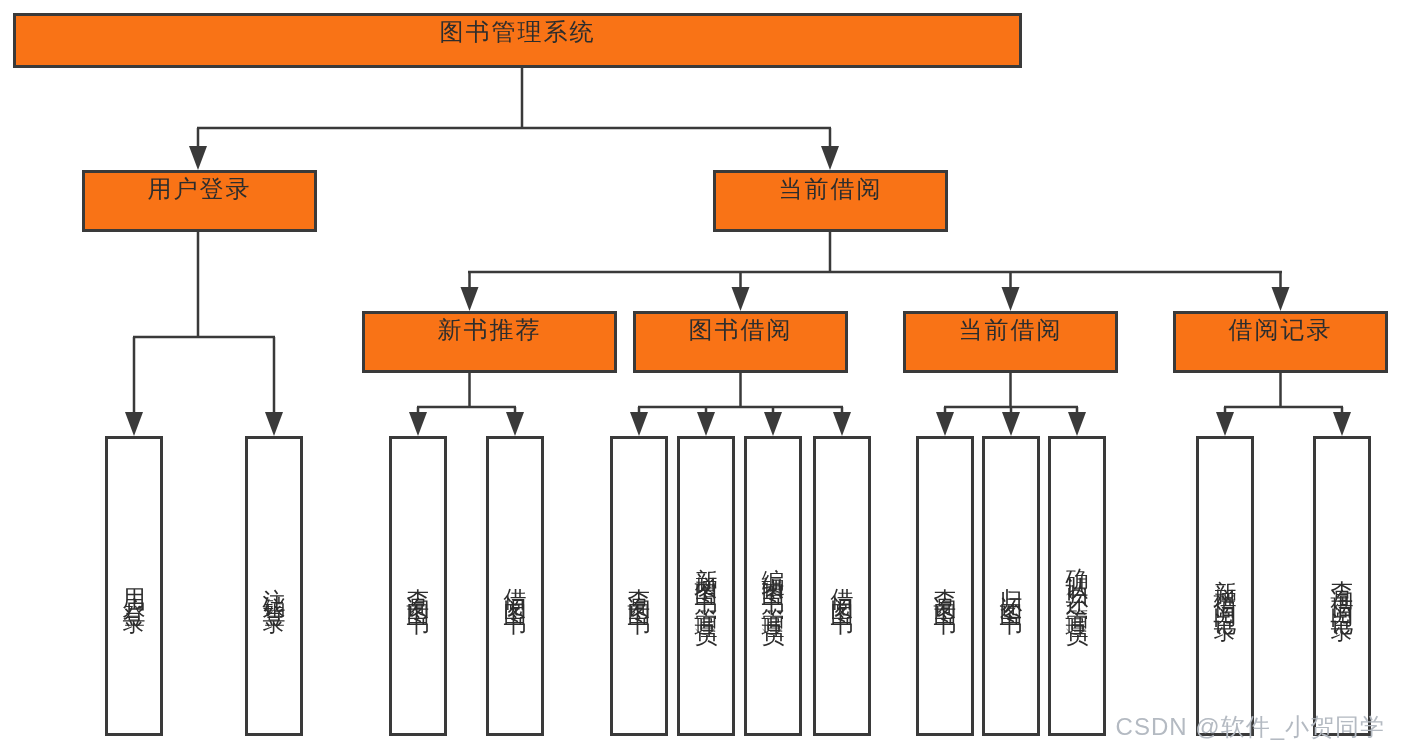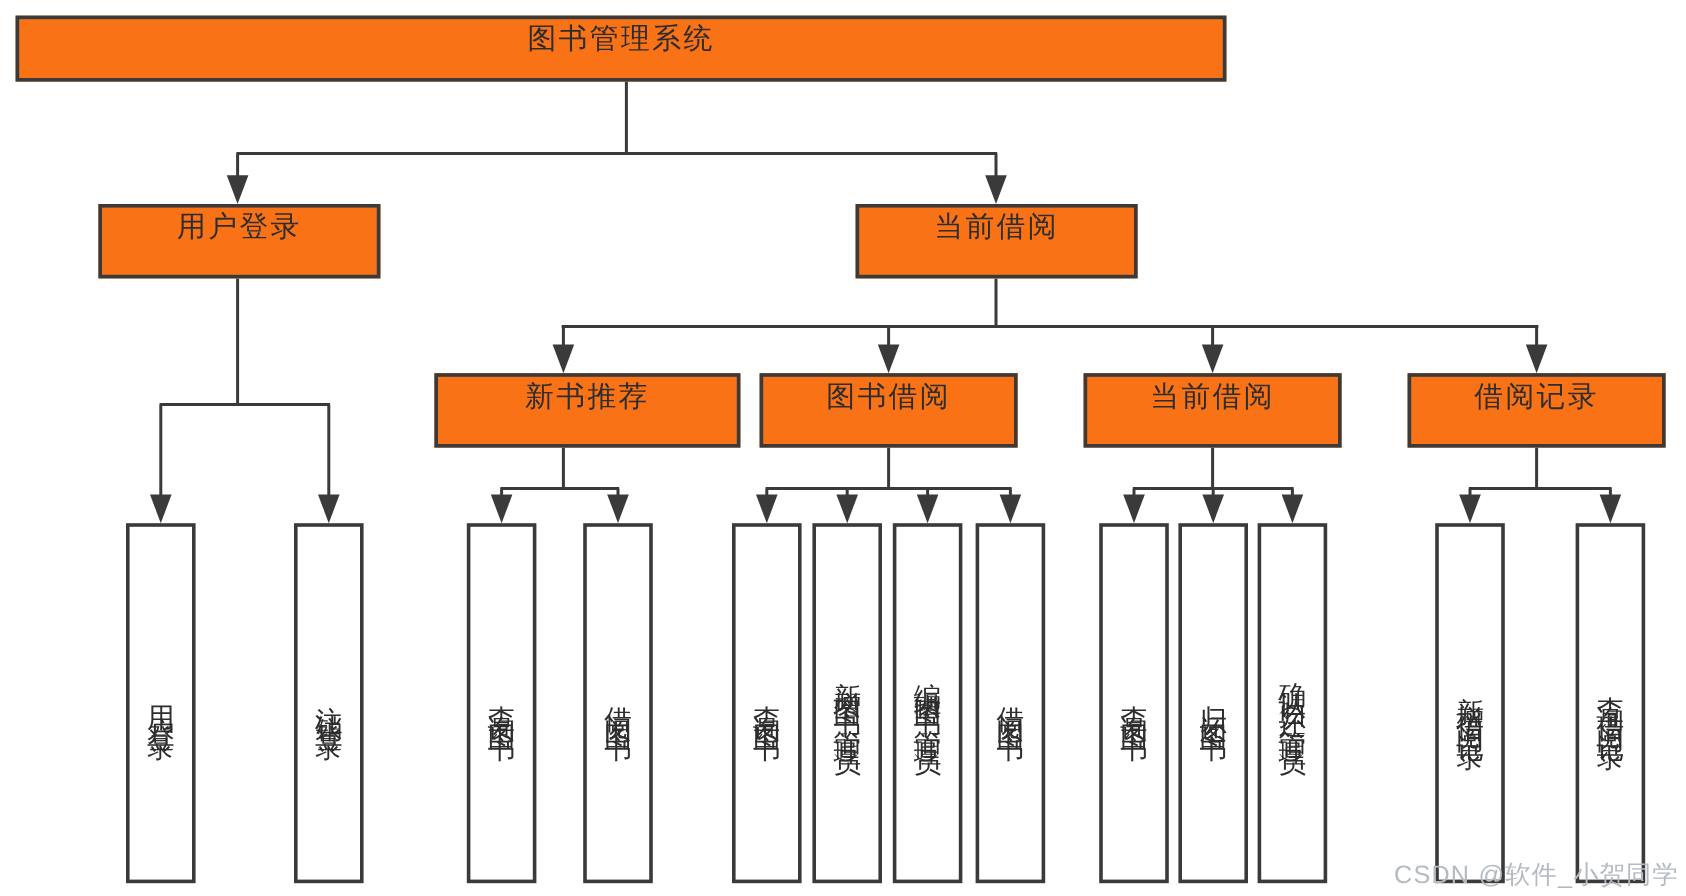--- a/index.html
+++ b/index.html
@@ -59,22 +59,22 @@
     stroke:var(--line);
     stroke-width:2.5;
     fill:none;
   }
   #connectors polygon{
     fill:var(--line);
     stroke:none;
   }
   #watermark{
     position:absolute;
-    right:6px;bottom:4px;
-    font-size:21px;
+    right:20px;bottom:4px;
+    font-size:24px;
     color:var(--wm);
     letter-spacing:1px;
     white-space:nowrap;
   }
 </style>
 </head>
 <body>
 
 <div id="stage">
 

